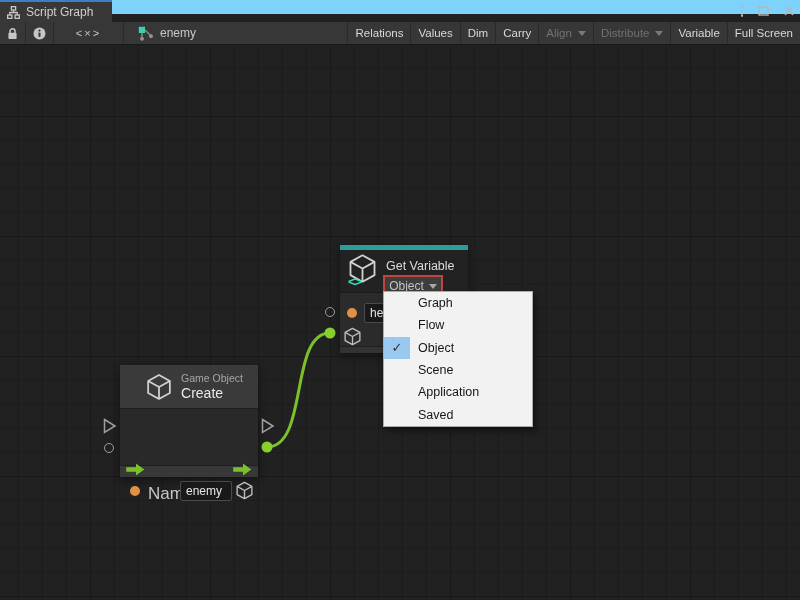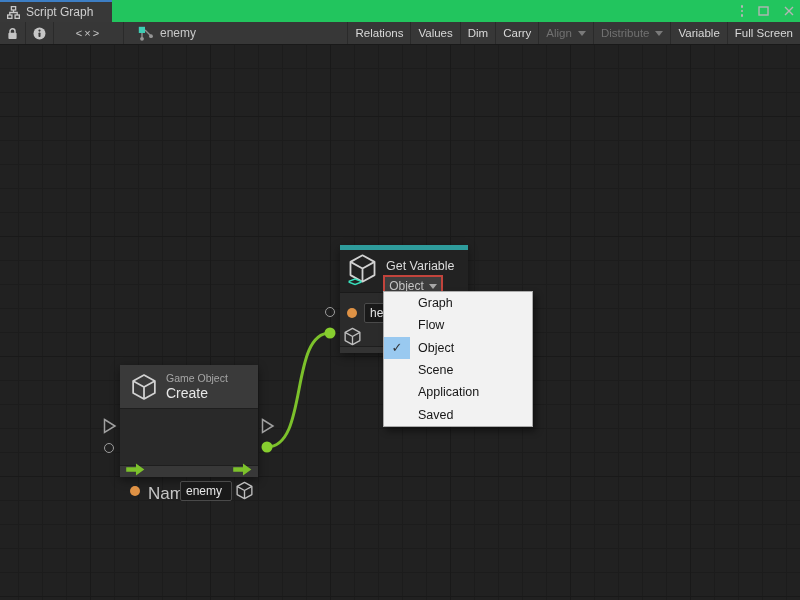--- a/index.html
+++ b/index.html
@@ -6,21 +6,21 @@
   html,body { width:800px; height:600px; overflow:hidden; }
   body {
     position:relative;
     background:#212121;
     font-family:"Liberation Sans","DejaVu Sans",sans-serif;
     color:#d6d6d6;
     -webkit-font-smoothing:antialiased;
   }
 
   
-  .tabbar { position:absolute; top:0; left:0; width:800px; height:22px; background:#22c55e; z-index:30; }
+  .tabbar { position:absolute; top:0; left:0; width:800px; height:14px; background:#7dd3fc; z-index:30; }
   .tab {
     position:absolute; left:0; top:0; width:112px; height:22px;
     background:#383838; border-top:2px solid #3d7ec4;
     display:flex; align-items:center; gap:6px; padding-left:7px;
     font-size:12px; color:#cfcfcf; white-space:nowrap;
   }
   .winctrls { position:absolute; right:6px; top:0; height:22px; display:flex; align-items:center; gap:15px; }
   .kebab { display:flex; flex-direction:column; gap:2px; }
   .kebab i { width:2.5px; height:2.5px; border-radius:50%; background:#b5b5b5; }
 
@@ -58,21 +58,21 @@
     background-size:120px 120px,120px 120px,24px 24px,24px 24px;
     background-position:90px 0,0 71px,18px 0,0 23px;
   }
 
   .wires { position:absolute; inset:0; z-index:6; pointer-events:none; }
 
   .node { position:absolute; z-index:4; box-shadow:0 3px 9px rgba(0,0,0,.45); }
 
   
   .node-create { left:120px; top:320px; width:138px; }
-  .nc-header { height:43px; background:#3a3a3a; display:flex; align-items:center; gap:8px; padding-left:10px; }
+  .nc-header { height:43px; background:#3a3a3a; display:flex; align-items:center; gap:8px; padding-left:10px;justify-content:center; }
   .nc-cat { font-size:10.5px; color:#a6a6a6; line-height:13px; }
   .nc-title { font-size:14px; color:#e8e8e8; line-height:16px; }
   .nc-body { position:relative; height:57px; background:#292929; border-top:1px solid #1e1e1e; }
   .nc-footer { height:12px; background:#383838; border-top:1px solid #1e1e1e; }
   .flow-arrow { position:absolute; top:54px; width:19px; height:13px; }
   .port-dot { position:absolute; width:10px; height:10px; border-radius:50%; }
   .name-label { position:absolute; left:28px; top:75px; font-size:17px; color:#c6c6c6; }
   .val-field {
     background:#191919; border:1px solid #4a4a4a; border-radius:2px;
     color:#e6e6e6; font-size:12px; font-family:inherit; padding:0 5px; height:20px; outline:none;

